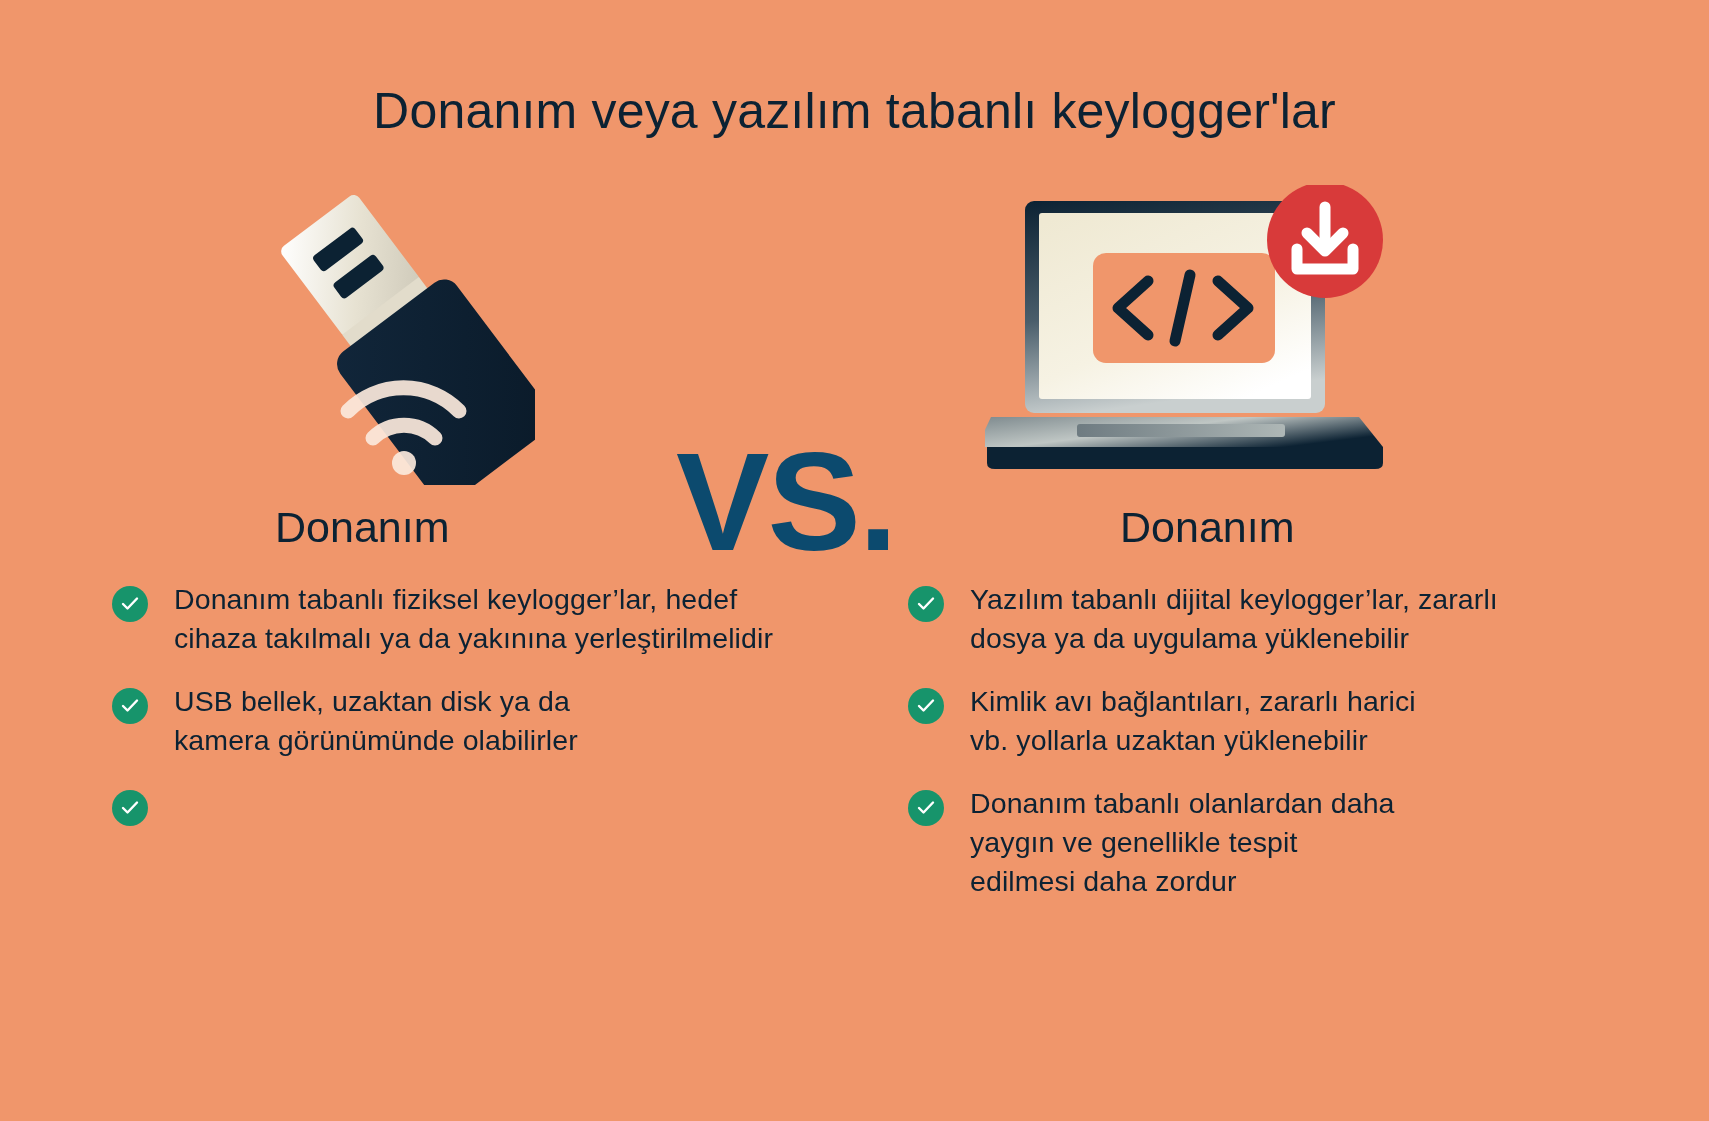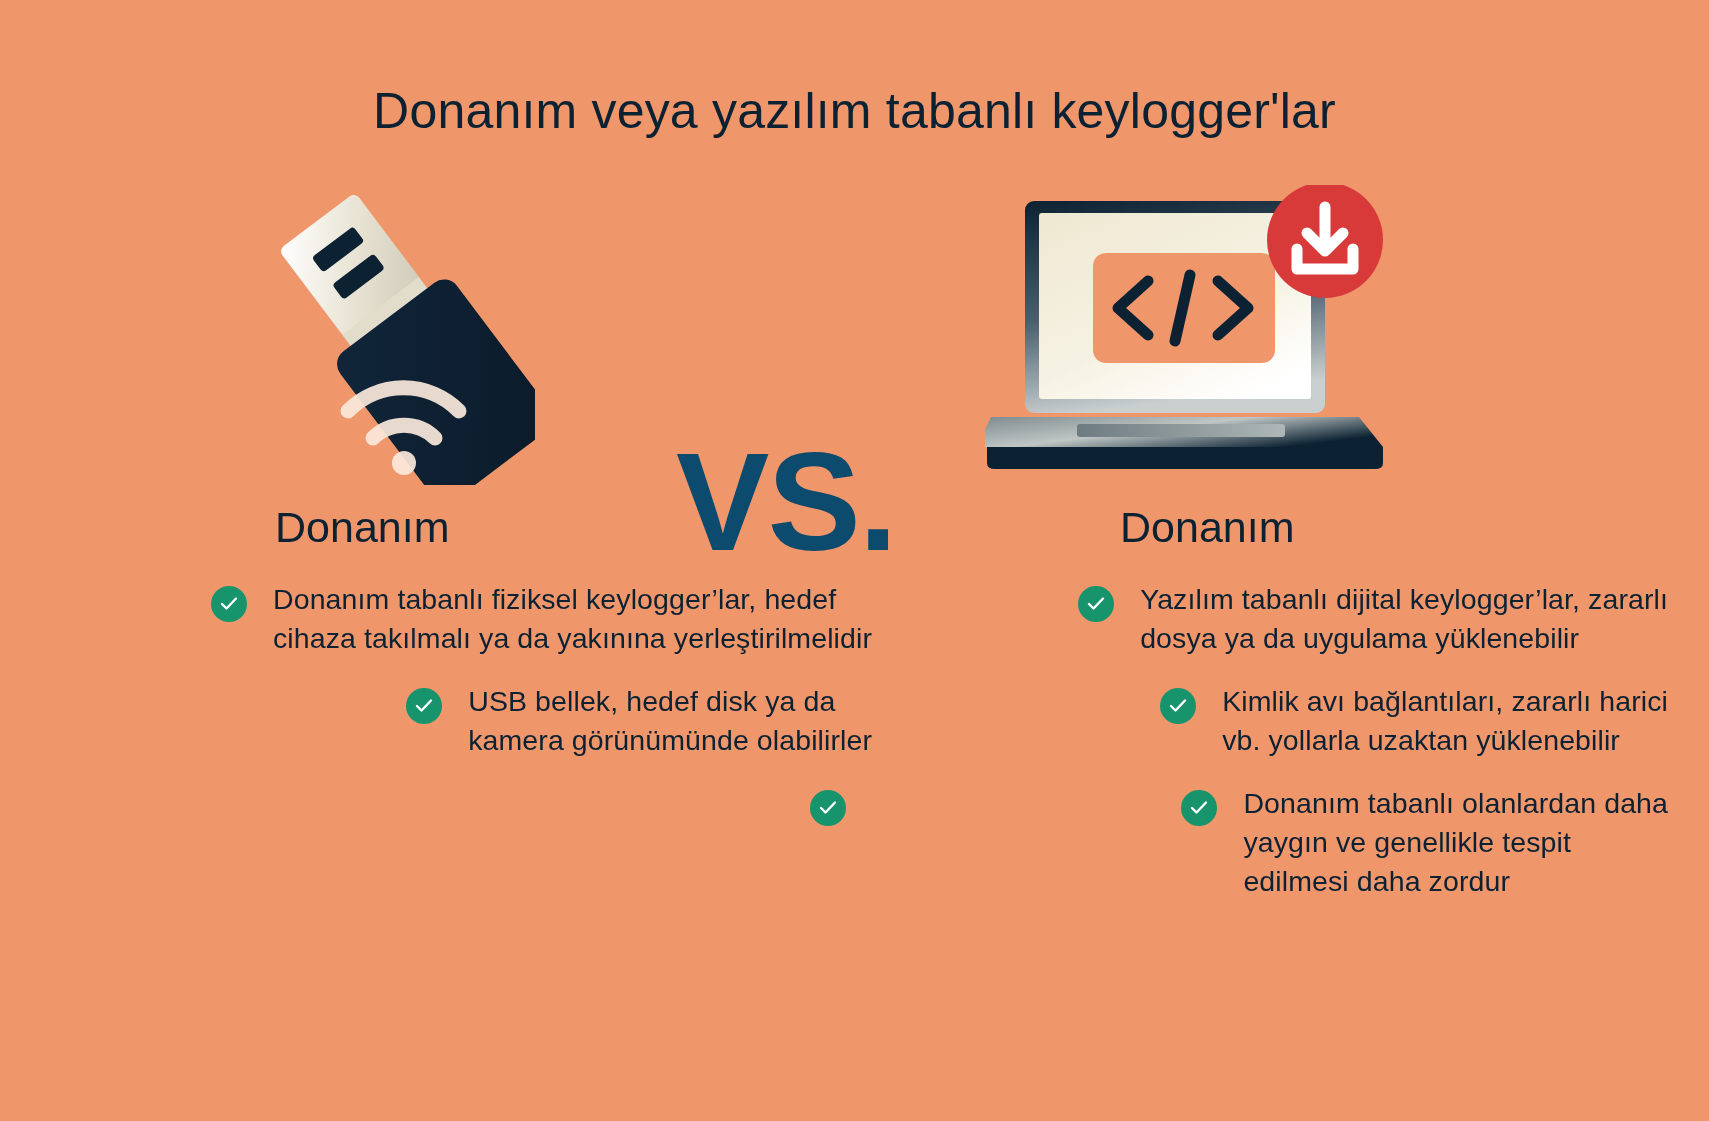--- a/index.html
+++ b/index.html
@@ -62,21 +62,20 @@
     position: absolute;
     width: 760px;
   }
   #list-hardware { left: 112px; top: 580px; }
   #list-software { left: 908px; top: 580px; }
 
   .bullet-item {
     display: flex;
     align-items: flex-start;
     margin-bottom: 24px;
-    justify-content: flex-end;
   }
   .check-badge {
     flex: 0 0 auto;
     width: 36px;
     height: 36px;
     border-radius: 50%;
     background: #17946B;
     margin-top: 6px;
     margin-right: 26px;
     position: relative;
@@ -230,21 +229,21 @@
       </span>
       <span class="bullet-text">Donanım tabanlı fiziksel keylogger’lar, hedef
 cihaza takılmalı ya da yakınına yerleştirilmelidir</span>
     </div>
     <div class="bullet-item">
       <span class="check-badge">
         <svg width="18" height="16" viewBox="0 0 18 16">
             <polyline points="2,8 6.5,12.5 16,2.5" fill="none" stroke="#FFFFFF" stroke-width="2.4" stroke-linecap="round" stroke-linejoin="round"></polyline>
           </svg>
       </span>
-      <span class="bullet-text">USB bellek, hedef disk ya da
+      <span class="bullet-text">USB bellek, uzaktan disk ya da
 kamera görünümünde olabilirler</span>
     </div>
     <div class="bullet-item">
       <span class="check-badge">
         <svg width="18" height="16" viewBox="0 0 18 16">
             <polyline points="2,8 6.5,12.5 16,2.5" fill="none" stroke="#FFFFFF" stroke-width="2.4" stroke-linecap="round" stroke-linejoin="round"></polyline>
           </svg>
       </span>
     </div>
   </div>

